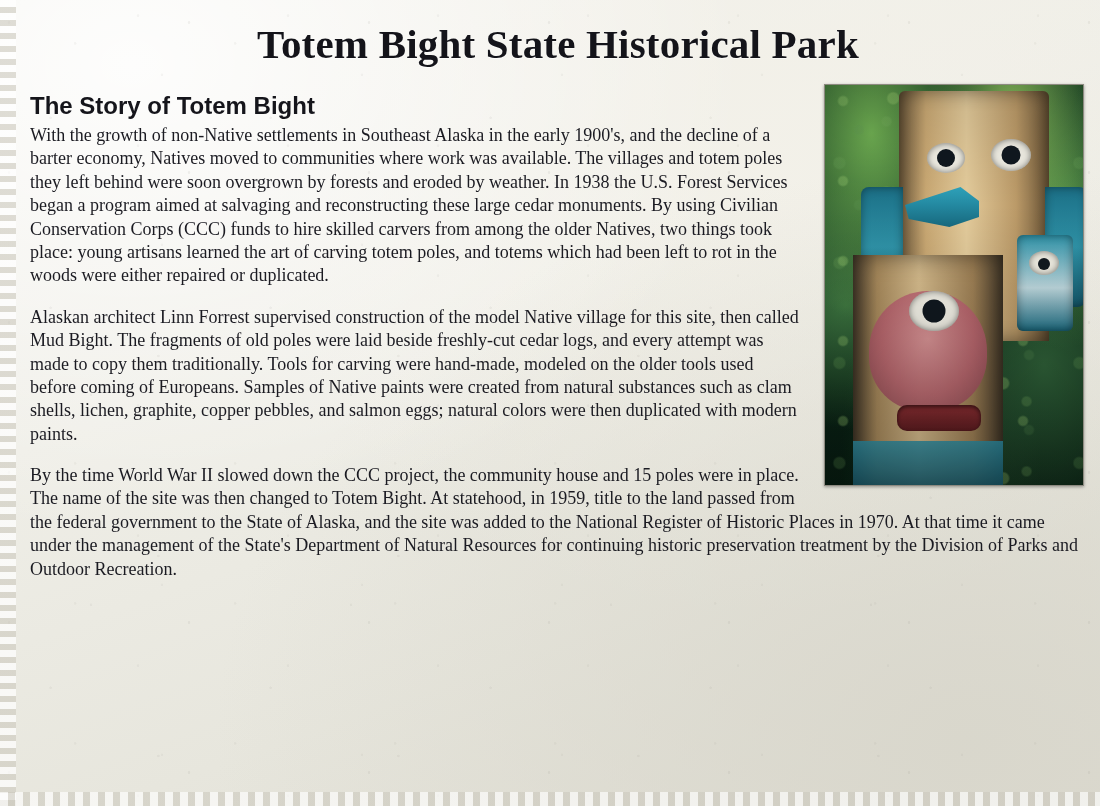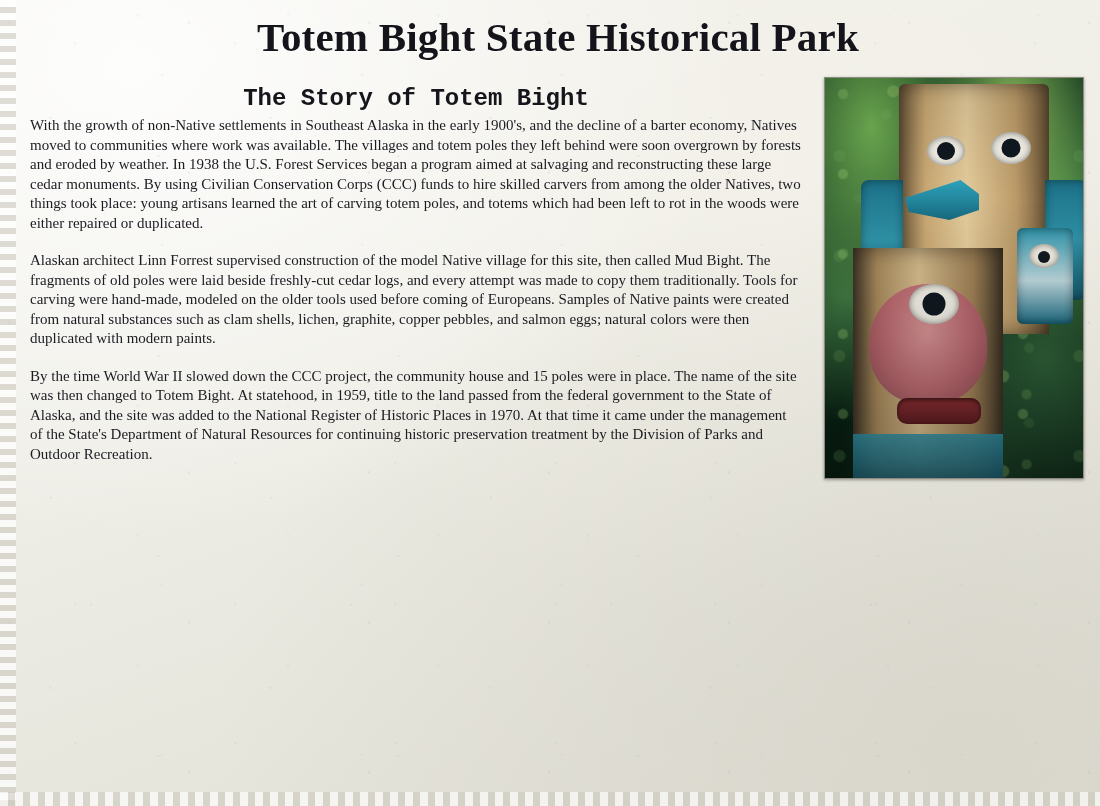--- a/index.html
+++ b/index.html
@@ -63,47 +63,46 @@
     background:
       repeating-linear-gradient(to right,
         rgba(255,255,255,0.9) 0px, rgba(255,255,255,0.9) 8px,
         rgba(203,200,189,0.8) 8px, rgba(203,200,189,0.8) 15px);
     opacity: .7;
   }
 
   .content {
     position: relative;
     z-index: 3;
-    padding: 9px 14px 0 30px;
+    padding: 16px 14px 0 30px;
   }
 
   h1.sign-title {
     margin: 0;
     padding: 4px 0 10px 0;
     text-align: center;
     font-family: "Liberation Serif", serif;
     font-weight: bold;
     font-size: 41px;
     letter-spacing: 0.2px;
     color: #14141a;
     text-shadow: 0 1px 0 rgba(255,255,255,.6);
   }
 
   h2.section-head {
     margin: 14px 14px 4px 0;
-    font-family: Liberation Mono, monospace;
+    font-family: Liberation Sans, sans-serif;
     font-weight: bold;
     font-size: 24px;
     color: #15151b;
-    text-align: center;
   }
 
   p.body-text {
     margin: 0 0 18px 0;
-    font-size: 15px;
+    font-size: 18px;
     line-height: 1.30;
     text-align: left;
     color: #1b1b22;
   }
   p.body-text:last-child { margin-bottom: 4px; }
 
   
   .photo {
     float: right;
     width: 258px;

